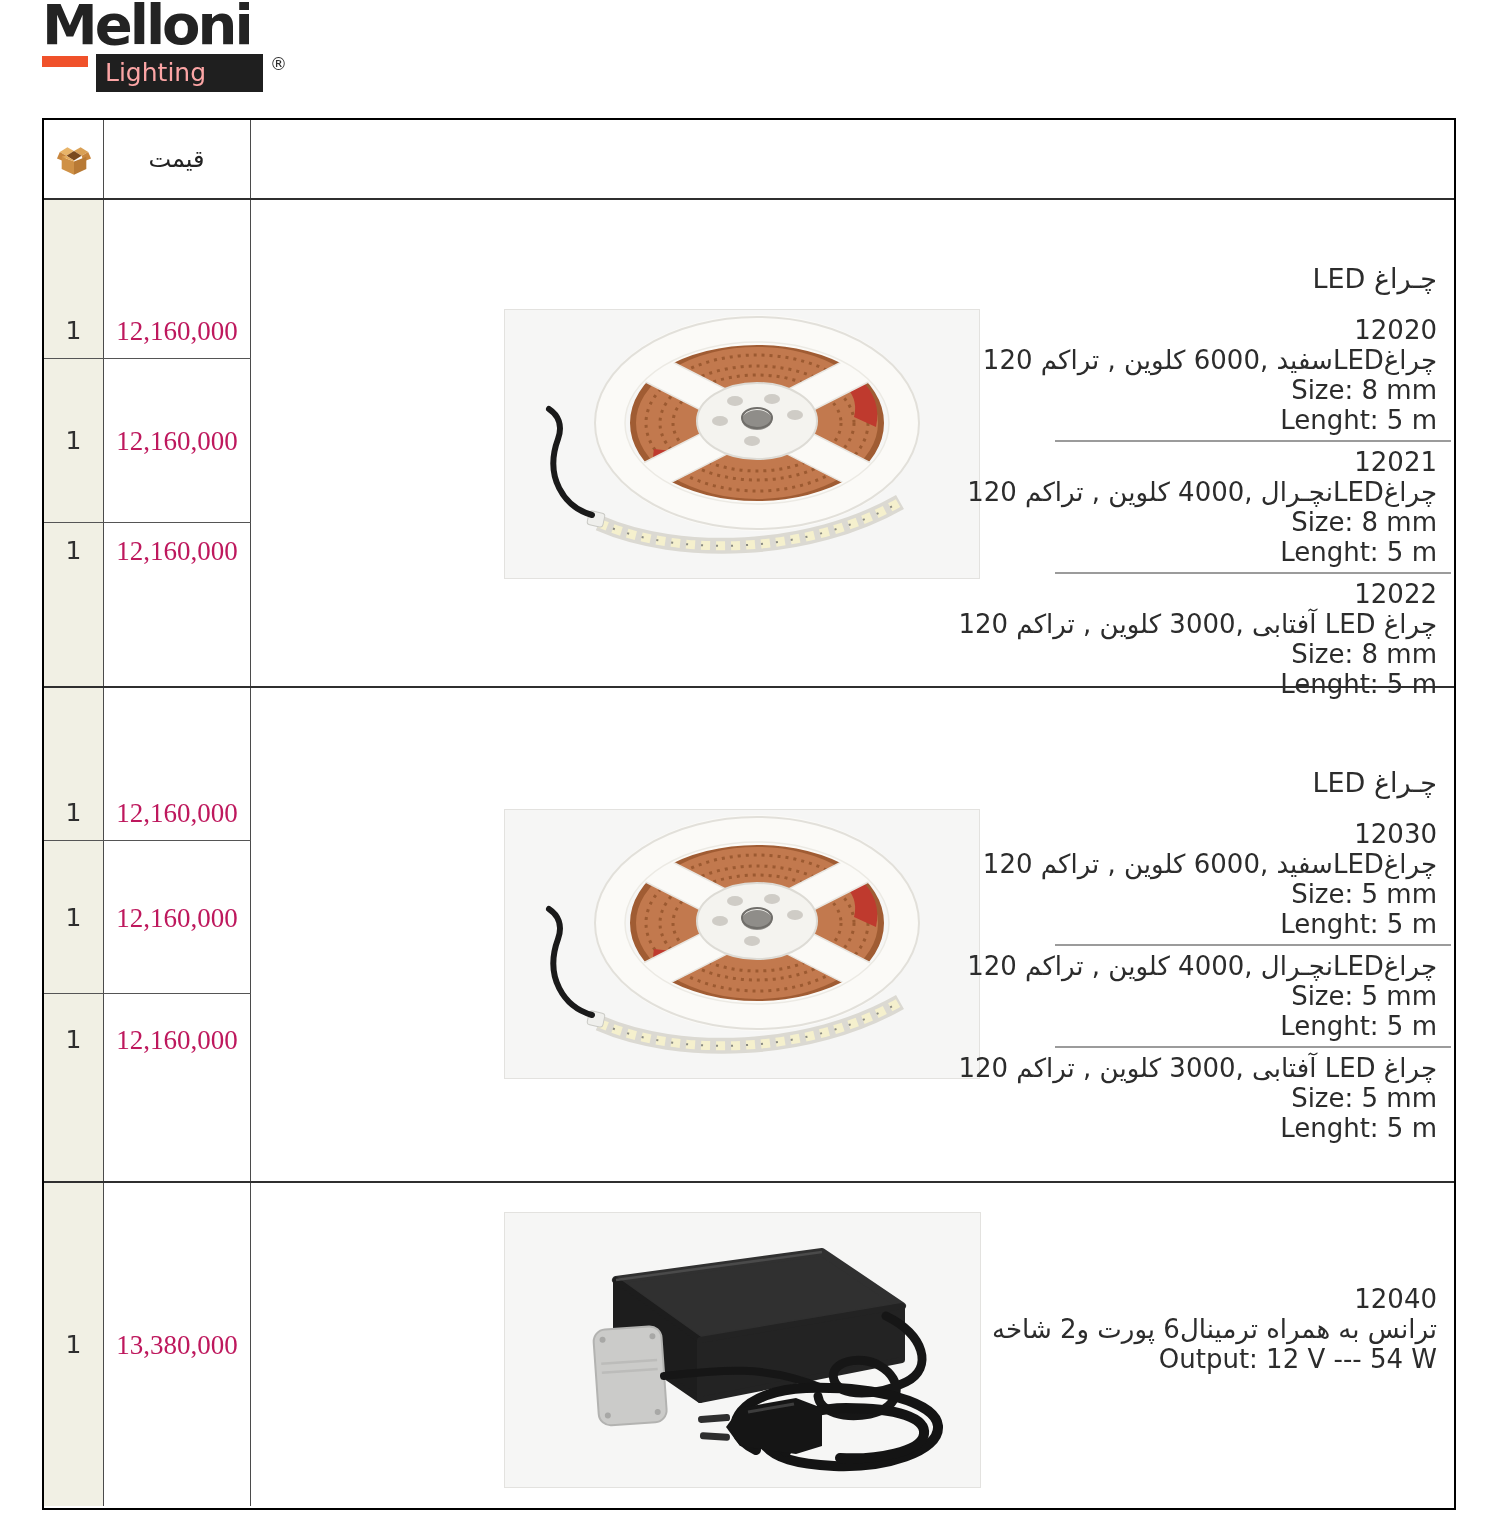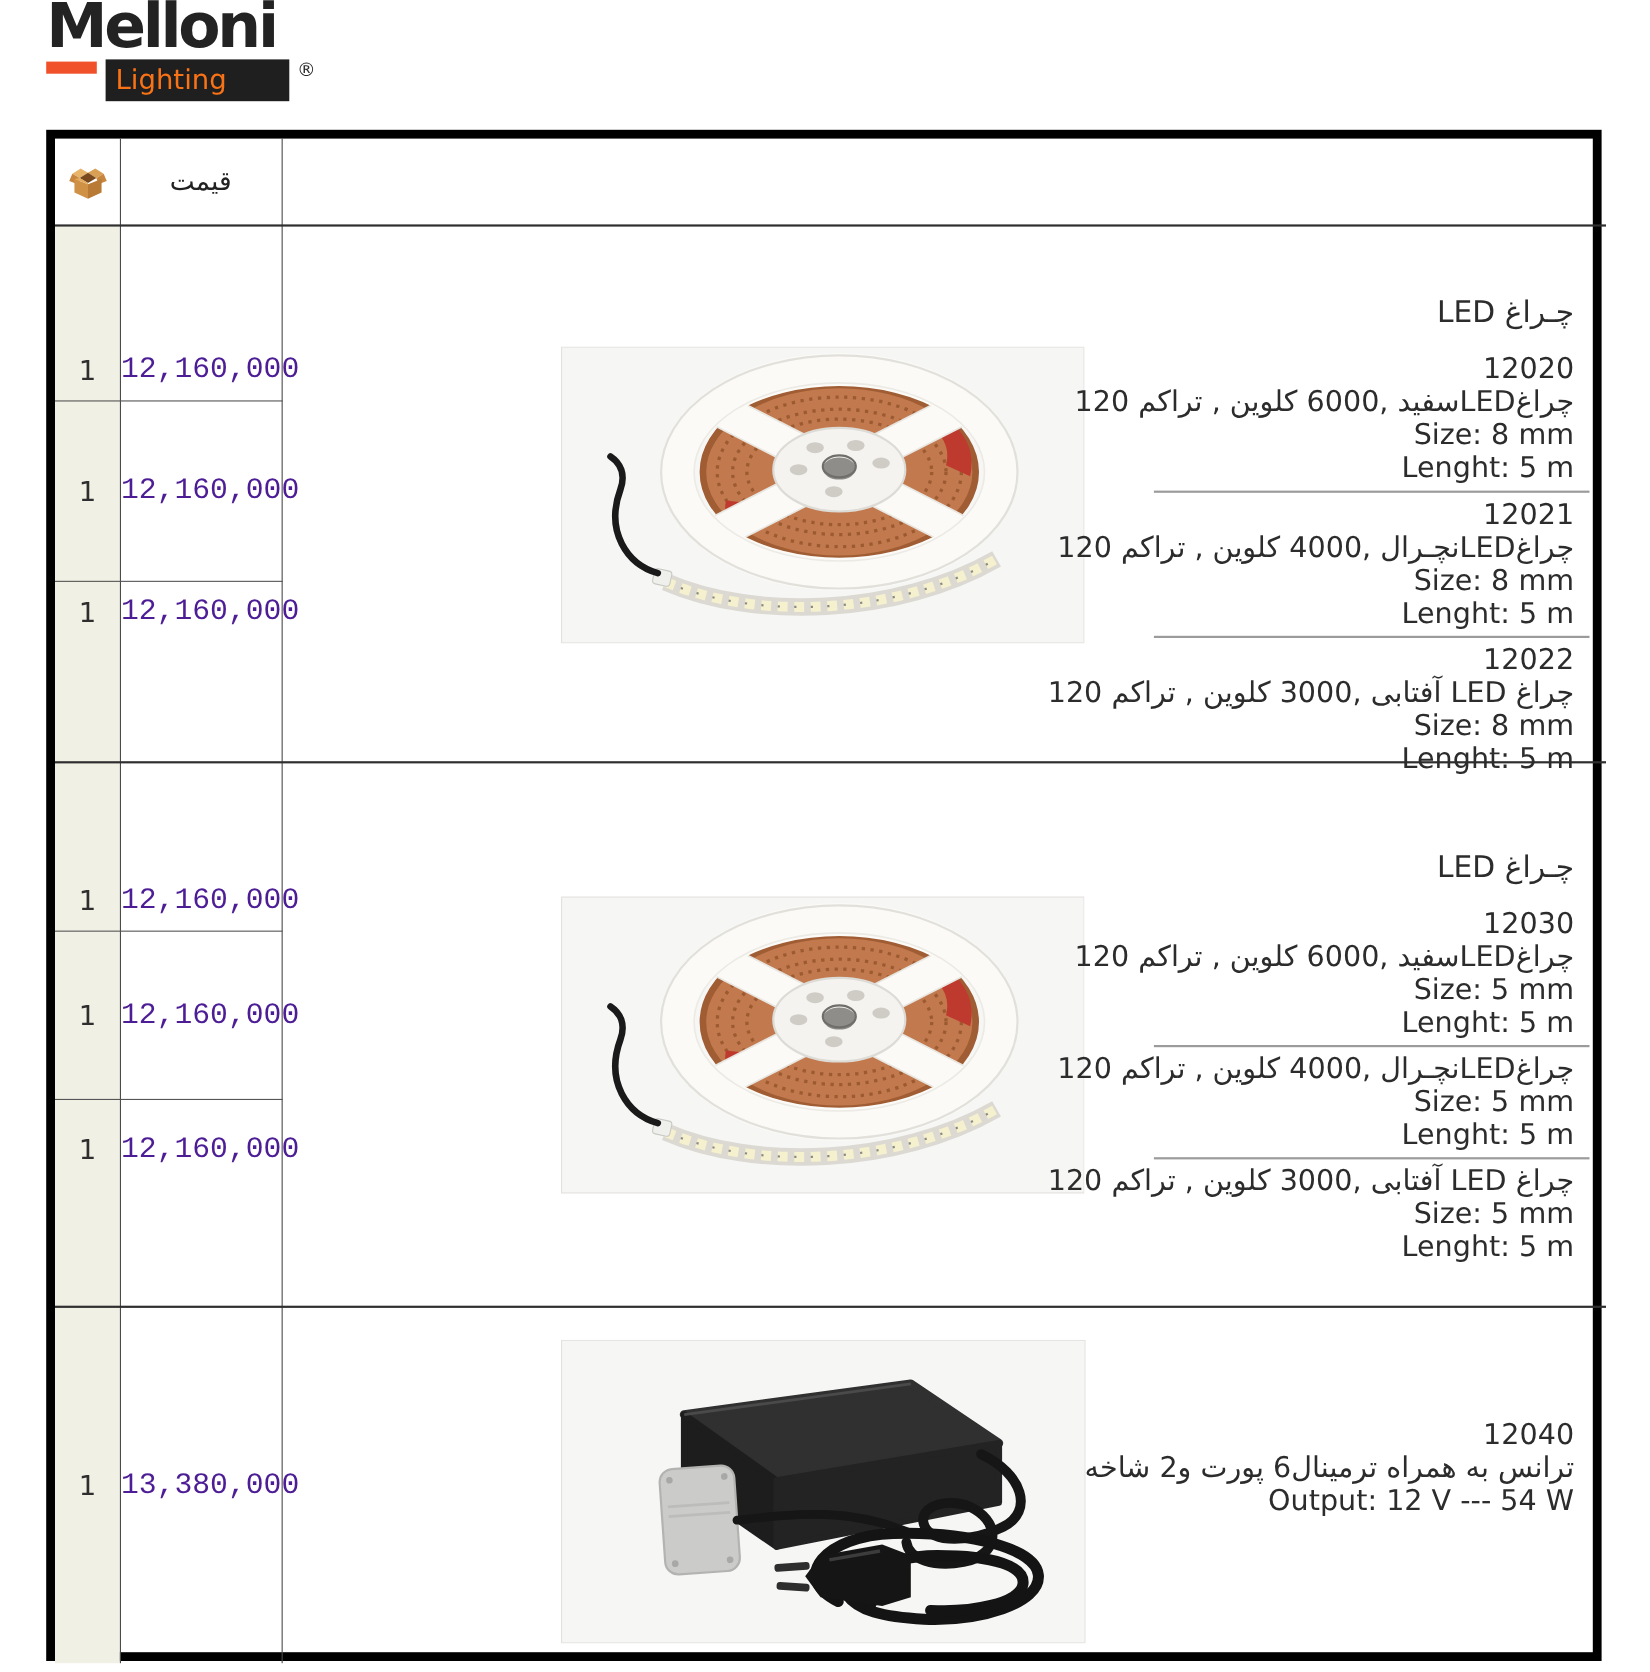--- a/index.html
+++ b/index.html
@@ -10,45 +10,45 @@
   }
   
   .logo{position:absolute;left:0;top:0;width:320px;height:110px;text-decoration:underline;}
   .logo-word{
     position:absolute;left:42px;top:-8px;font-size:56px;font-weight:700;
     letter-spacing:-3px;color:#232323;font-family:"DejaVu Sans",sans-serif;
   }
   .logo-orange{position:absolute;left:42px;top:56px;width:46px;height:11px;background:#f0512a;}
   .logo-box{
     position:absolute;left:96px;top:54px;width:167px;height:38px;background:#1f1f1f;
-    color:#f97316;font-size:25px;font-weight:400;line-height:37px;padding-left:9px;box-sizing:border-box;
+    color:#fca5a5;font-size:25px;font-weight:400;line-height:37px;padding-left:9px;box-sizing:border-box;
   }
   .logo-reg{position:absolute;left:270px;top:54px;font-size:17px;color:#2c2c2c;}
   
   .catalog{
     position:absolute;left:42px;top:118px;width:1414px;height:1392px;
-    border:8px solid #000000;box-sizing:border-box;background:#fff;
+    border:2px solid #000000;box-sizing:border-box;background:#fff;
   }
   .abs{position:absolute;}
   .col1-bg{left:0;top:80px;width:59px;height:1306px;background:#f1f0e4;}
   .vl{top:0;width:1px;height:1386px;background:#4b4b4b;}
   .vl1{left:59px;} .vl2{left:206px;}
   .hl-strong{left:0;width:1410px;height:2px;background:#2f2f2f;}
   .hl-header{top:78px;} .hl-g2{top:566px;} .hl-g3{top:1061px;}
   .hl-sub{left:0;width:207px;height:1px;background:#555;}
   .sub-a{top:238px;} .sub-b{top:402px;} .sub-c{top:720px;} .sub-d{top:873px;}
   
   .hdr-qty{left:0;top:0;width:59px;height:78px;display:flex;align-items:center;justify-content:center;}
   .hdr-qty svg{width:36px;height:33px;}
   .hdr-price{left:59px;top:0;width:147px;height:78px;line-height:78px;text-align:center;
     font-size:24px;color:#222;direction:rtl;}
   
   .qty-cell{width:59px;height:30px;line-height:30px;text-align:center;font-size:25px;color:#2e2e2e;left:0;}
   .price-cell{left:60px;width:146px;height:30px;line-height:30px;text-align:center;
-    font-size:27px;color:#4c1d95;font-family:Liberation Mono, monospace;letter-spacing:0px;}
+    font-size:27px;color:#be185d;font-family:Liberation Serif, serif;letter-spacing:0px;}
   .r-g1a{top:196px;} .r-g1b{top:306px;} .r-g1c{top:416px;}
   .r-g2a{top:678px;} .r-g2b{top:783px;} .r-g2c{top:905px;}
   .r-g3a{top:1210px;}
   
   .photo{box-sizing:border-box;}
   .photo svg{display:block;width:100%;height:100%;}
   .photo-g1{left:460px;top:189px;width:476px;height:270px;}
   .photo-g2{left:460px;top:688px;width:476px;height:272px;}
   .photo-g3{left:460px;top:1092px;width:477px;height:276px;}
   

